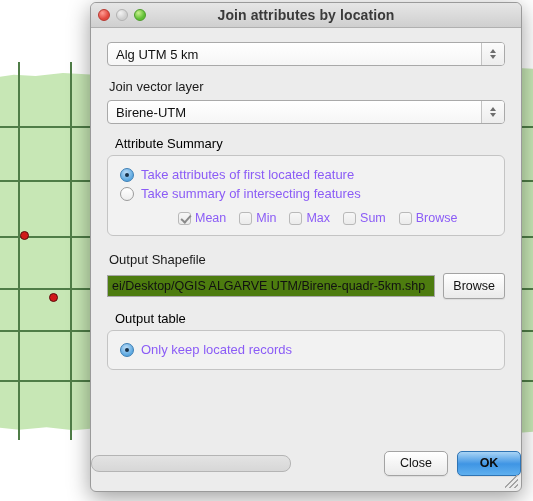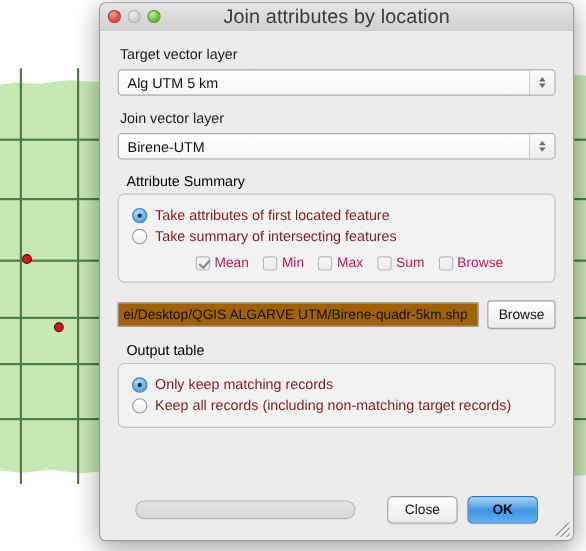--- a/index.html
+++ b/index.html
@@ -44,21 +44,21 @@
     box-shadow:0 6px 22px rgba(0,0,0,.38);
     display:flex;flex-direction:column;overflow:hidden;
   }
   .titlebar{
     height:24px;flex:0 0 24px;position:relative;
     background:linear-gradient(#e6e6e6,#cfcfcf);
     border-bottom:1px solid #b0b0b0;border-radius:5px 5px 0 0;
   }
   .title-text{
     position:absolute;inset:0;display:flex;align-items:center;justify-content:center;
-    font-size:18px;color:#3a3a3a;font-weight:400;letter-spacing:.1px;
+    font-size:14px;color:#3a3a3a;font-weight:700;letter-spacing:.1px;
   }
   .lights{position:absolute;left:7px;top:6px;display:flex;gap:6px;}
   .light{width:12px;height:12px;border-radius:50%;box-sizing:border-box;}
   .light.red{background:radial-gradient(circle at 35% 30%,#ff9d94,#e2483f 62%);border:1px solid #b8372f;}
   .light.grey{background:radial-gradient(circle at 35% 30%,#f2f2f2,#cfcfcf 62%);border:1px solid #b2b2b2;}
   .light.green{background:radial-gradient(circle at 35% 30%,#c9f08e,#5fbf34 62%);border:1px solid #4d9c2a;}
 
   .dlg-body{flex:1 1 auto;padding:14px 16px 0 16px;position:relative;}
 
   .field-label{font-size:13px;color:#1a1a1a;margin:0 0 6px 2px;}
@@ -93,52 +93,52 @@
     position:relative;
   }
   .radio.on{
     background:radial-gradient(circle at 42% 32%,#bcdcf7,#5aa7e0 70%);
     border-color:#3d7fb5;
   }
   .radio.on::after{
     content:"";position:absolute;left:4px;top:4px;width:4px;height:4px;
     border-radius:50%;background:#17314a;
   }
-  .opt-text{font-size:13px;color:#7f1d1d;}
+  .opt-text{font-size:13px;color:#8b5cf6;}
 
   .check-row{display:flex;align-items:center;gap:5px;margin:8px 0 0 58px;}
   .chk-item{display:flex;align-items:center;gap:4px;margin-right:8px;}
   .chk{
     width:13px;height:13px;border:1px solid #b9b9b9;border-radius:3px;
     background:linear-gradient(#f7f7f7,#ebebeb);box-sizing:border-box;
     position:relative;flex:0 0 13px;
   }
   .chk.on::after{
     content:"";position:absolute;left:3.5px;top:0.5px;width:4px;height:8px;
     border:solid #8a8a8a;border-width:0 2px 2px 0;transform:rotate(42deg);
   }
-  .chk-label{font-size:12.5px;color:#be185d;}
+  .chk-label{font-size:12.5px;color:#8b5cf6;}
 
   .path-row{display:flex;align-items:center;gap:8px;}
   .path-input{
-    flex:1 1 auto;height:22px;border:1px solid #a6a6a6;background:#a16207;
+    flex:1 1 auto;height:22px;border:1px solid #a6a6a6;background:#4d7c0f;
     font-size:12.5px;color:#111;display:flex;align-items:center;
     padding:0 4px;box-sizing:border-box;overflow:hidden;white-space:nowrap;
   }
   .btn{
     border:1px solid #a3a3a3;border-radius:5px;
     background:linear-gradient(#ffffff,#eaeaea);
     font-size:12.5px;color:#111;height:23px;padding:0 12px;
     display:flex;align-items:center;justify-content:center;
     box-shadow:0 1px 1px rgba(0,0,0,.07);box-sizing:border-box;
   }
   .btn.browse{border-radius:3px;padding:12px 9px;}
 
   .dlg-footer{
-    flex:0 0 56px;position:relative;padding:0 32px;
+    flex:0 0 56px;position:relative;padding:0 0;
     display:flex;align-items:center;
   }
   .progress{
     width:200px;height:17px;border:1px solid #b4b4b4;border-radius:8px;
     background:linear-gradient(#e3e3e3,#d7d7d7);box-sizing:border-box;
   }
   .footer-btns{margin-left:auto;display:flex;gap:9px;align-items:center;}
   .btn.wide{min-width:64px;height:25px;}
   .btn.default{
     background:linear-gradient(#a9d4f5,#3f95e4 52%,#5fb0ef);
@@ -178,21 +178,20 @@
     <div class="lights">
       <div class="light red"></div>
       <div class="light grey"></div>
       <div class="light green"></div>
     </div>
     <div class="title-text">Join attributes by location</div>
   </div>
 
   <div class="dlg-body">
 
-    <div class="field-label">Target vector layer</div>
     <div class="combo">
       <span>Alg UTM 5 km</span>
       <span class="combo-arrows">
         <span class="arrow-up"></span>
           <span class="arrow-dn"></span>
       </span>
     </div>
 
     <div class="spacer-12"></div>
 
@@ -237,34 +236,31 @@
         </span>
         <span class="chk-item">
           <span class="chk"></span>
           <span class="chk-label">Browse</span>
         </span>
       </div>
     </div>
 
     <div style="height:16px"></div>
 
+    <div class="field-label">Output Shapefile</div>
     <div class="path-row">
       <div class="path-input">ei/Desktop/QGIS ALGARVE UTM/Birene-quadr-5km.shp</div>
       <div class="btn browse">Browse</div>
     </div>
 
     <div class="group-title">Output table</div>
     <div class="groupbox">
       <div class="opt-row">
         <span class="radio on"></span>
-        <span class="opt-text">Only keep matching records</span>
-      </div>
-      <div class="opt-row">
-        <span class="radio"></span>
-        <span class="opt-text">Keep all records (including non-matching target records)</span>
+        <span class="opt-text">Only keep located records</span>
       </div>
     </div>
 
   </div>
 
   <div class="dlg-footer">
     <div class="progress"></div>
     <div class="footer-btns">
       <div class="btn wide">Close</div>
       <div class="btn wide default">OK</div>

